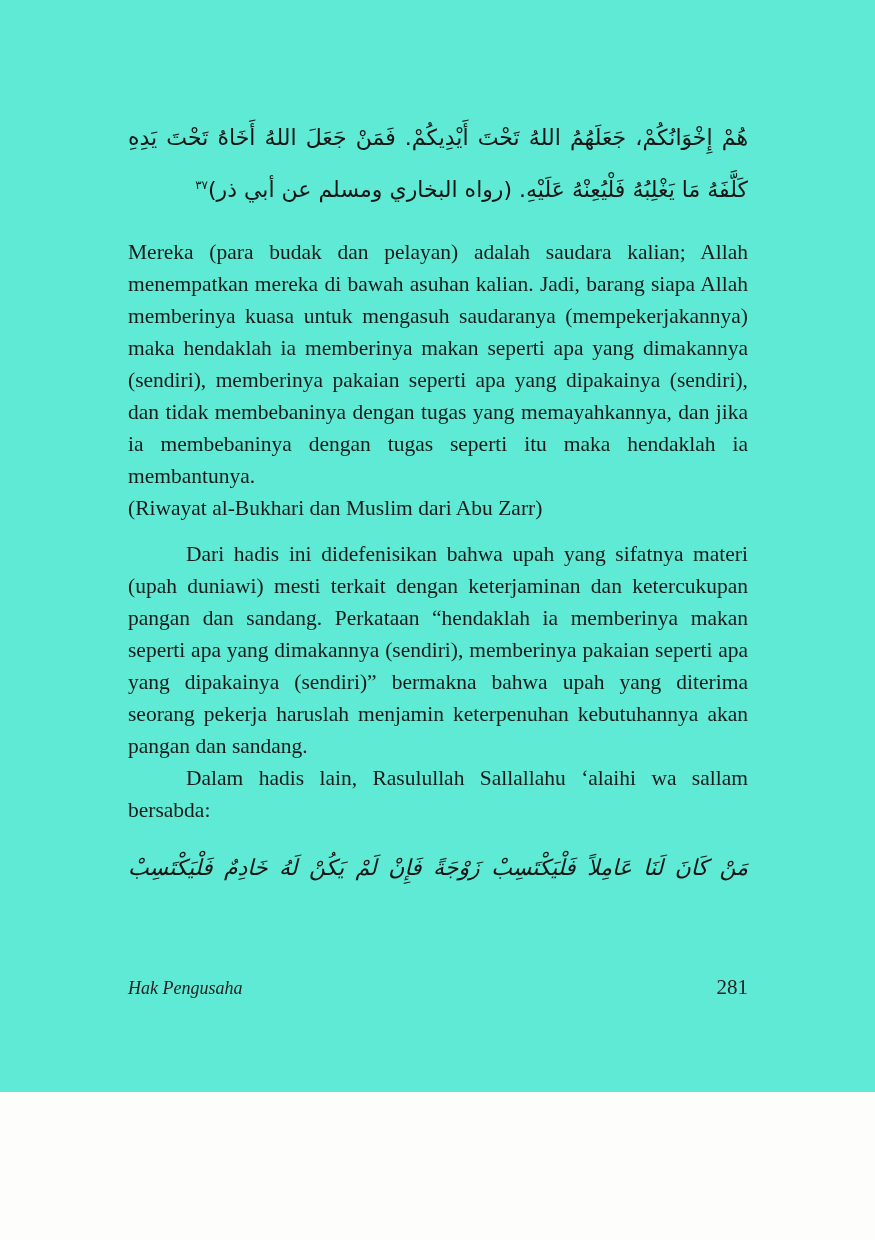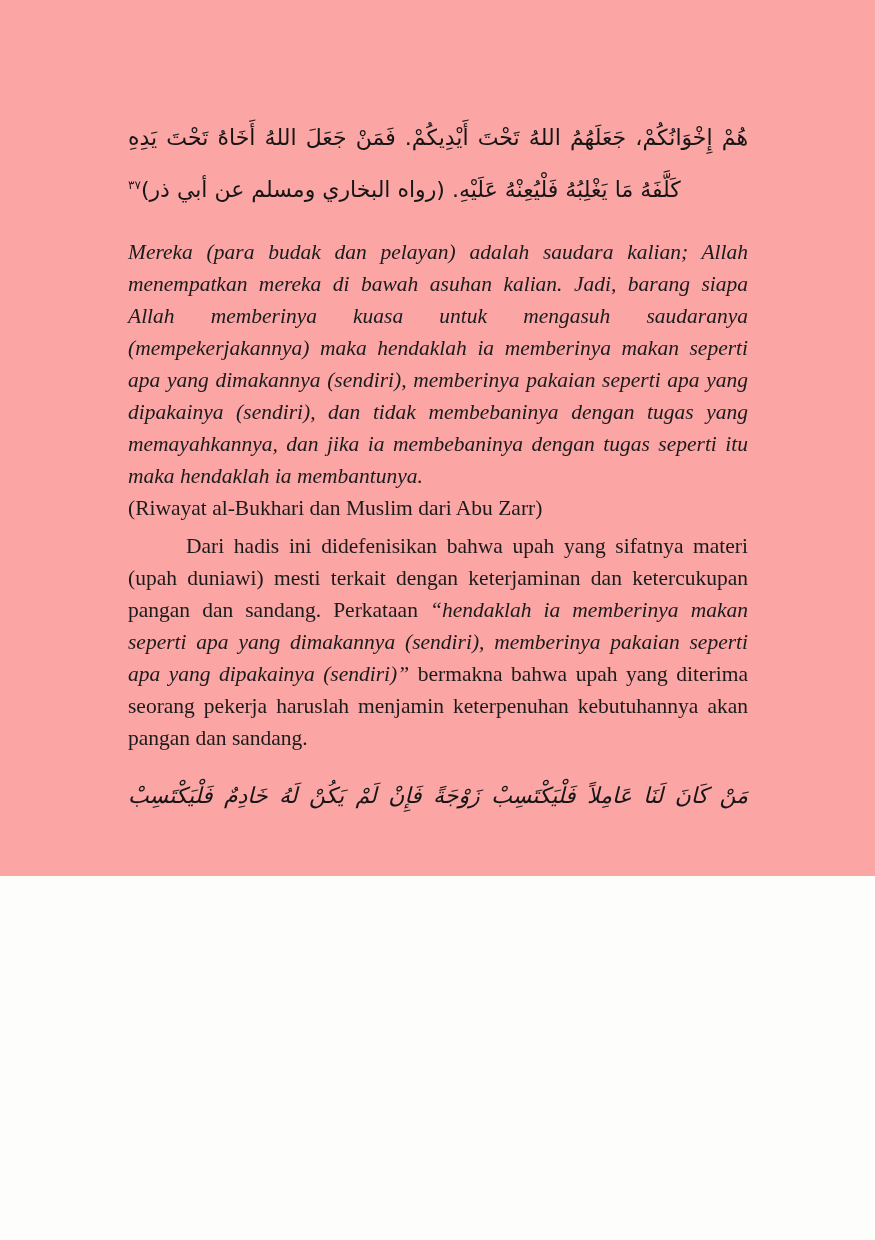--- a/index.html
+++ b/index.html
@@ -3,60 +3,60 @@
 <meta charset="utf-8">
 <style>
   html, body {
     margin: 0;
     padding: 0;
     background: #fdfdfb;
   }
   .page {
     position: relative;
     width: 875px;
-    height: 876px;
+    height: 1092px;
     box-sizing: border-box;
-    background: #fca5a5;
+    background: #5eead4;
     color: #1b1b1b;
     padding: 112px 127px 16px 128px;
     font-family: "Liberation Serif", serif;
     overflow: hidden;
   }
   
   .arabic {
     direction: rtl;
     font-family: "DejaVu Sans", sans-serif;
     font-size: 22px;
     line-height: 52px;
     color: #161616;
   }
   .ar-line.jl {
     text-align: justify;
     text-align-last: justify;
   }
   .ar-line.center {
-    text-align: left;
+    text-align: right;
   }
   sup.fn {
     font-size: 12px;
     line-height: 0;
     vertical-align: super;
   }
   
   .translation,
   .body-par {
     margin: 0;
     font-size: 21.5px;
     line-height: 32px;
     text-align: justify;
     color: #1b1b1b;
   }
   .translation { margin-top: 20px; }
-  .it { font-style: italic; }
-  .body-par.first { margin-top: 6px; }
+  .it { }
+  .body-par.first { margin-top: 14px; }
   .indent { text-indent: 58px; }
   .arabic.second { margin-top: 16px; font-style: italic; }
   
   .footer {
     position: absolute;
     left: 128px;
     right: 127px;
     bottom: 92px;
     display: flex;
     justify-content: space-between;
@@ -79,19 +79,24 @@
 
   <section class="arabic first">
     <div class="ar-line jl">هُمْ إِخْوَانُكُمْ، جَعَلَهُمُ اللهُ تَحْتَ أَيْدِيكُمْ. فَمَنْ جَعَلَ اللهُ أَخَاهُ تَحْتَ يَدِهِ</div>
     <div class="ar-line center"><span>كَلَّفَهُ مَا يَغْلِبُهُ فَلْيُعِنْهُ عَلَيْهِ. (رواه البخاري ومسلم عن أبي ذر)</span><sup class="fn">٣٧</sup></div>
   </section>
 
   <p class="translation"><span class="it">Mereka (para budak dan pelayan) adalah saudara kalian; Allah menempatkan mereka di bawah asuhan kalian. Jadi, barang siapa Allah memberinya kuasa untuk mengasuh saudaranya (mempekerjakannya) maka hendaklah ia memberinya makan seperti apa yang dimakannya (sendiri), memberinya pakaian seperti apa yang dipakainya (sendiri), dan tidak membebaninya dengan tugas yang memayahkannya, dan jika ia membebaninya dengan tugas seperti itu maka hendaklah ia membantunya.</span><br><span>(Riwayat al-Bukhari dan Muslim dari Abu Zarr)</span></p>
 
   <p class="body-par indent first"><span>Dari hadis ini didefenisikan bahwa upah yang sifatnya materi (upah duniawi) mesti terkait dengan keterjaminan dan ketercukupan pangan dan sandang. Perkataan </span><span class="it">“hendaklah ia memberinya makan seperti apa yang dimakannya (sendiri), memberinya pakaian seperti apa yang dipakainya (sendiri)”</span><span> bermakna bahwa upah yang diterima seorang pekerja haruslah menjamin keterpenuhan kebutuhannya akan pangan dan sandang.</span></p>
 
+  <p class="body-par indent"><span>Dalam hadis lain, Rasulullah </span><span class="it">Sallallahu ‘alaihi wa sallam</span><span> bersabda:</span></p>
 
   <section class="arabic second">
     <div class="ar-line jl">مَنْ كَانَ لَنَا عَامِلاً فَلْيَكْتَسِبْ زَوْجَةً فَإِنْ لَمْ يَكُنْ لَهُ خَادِمٌ فَلْيَكْتَسِبْ</div>
   </section>
 
+  <footer class="footer">
+    <span class="running-title">Hak Pengusaha</span>
+    <span class="page-number">281</span>
+  </footer>
 
 </div>
 
 </body></html>

